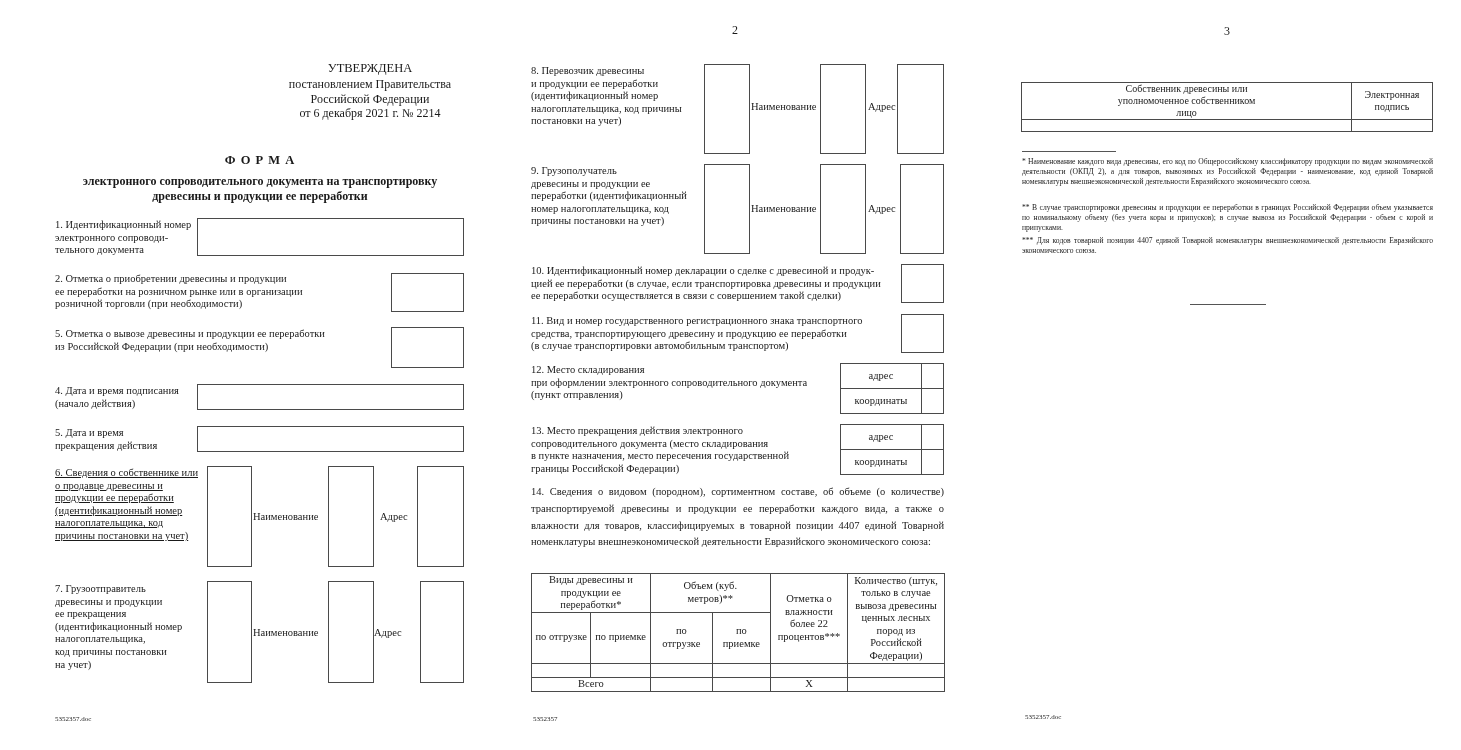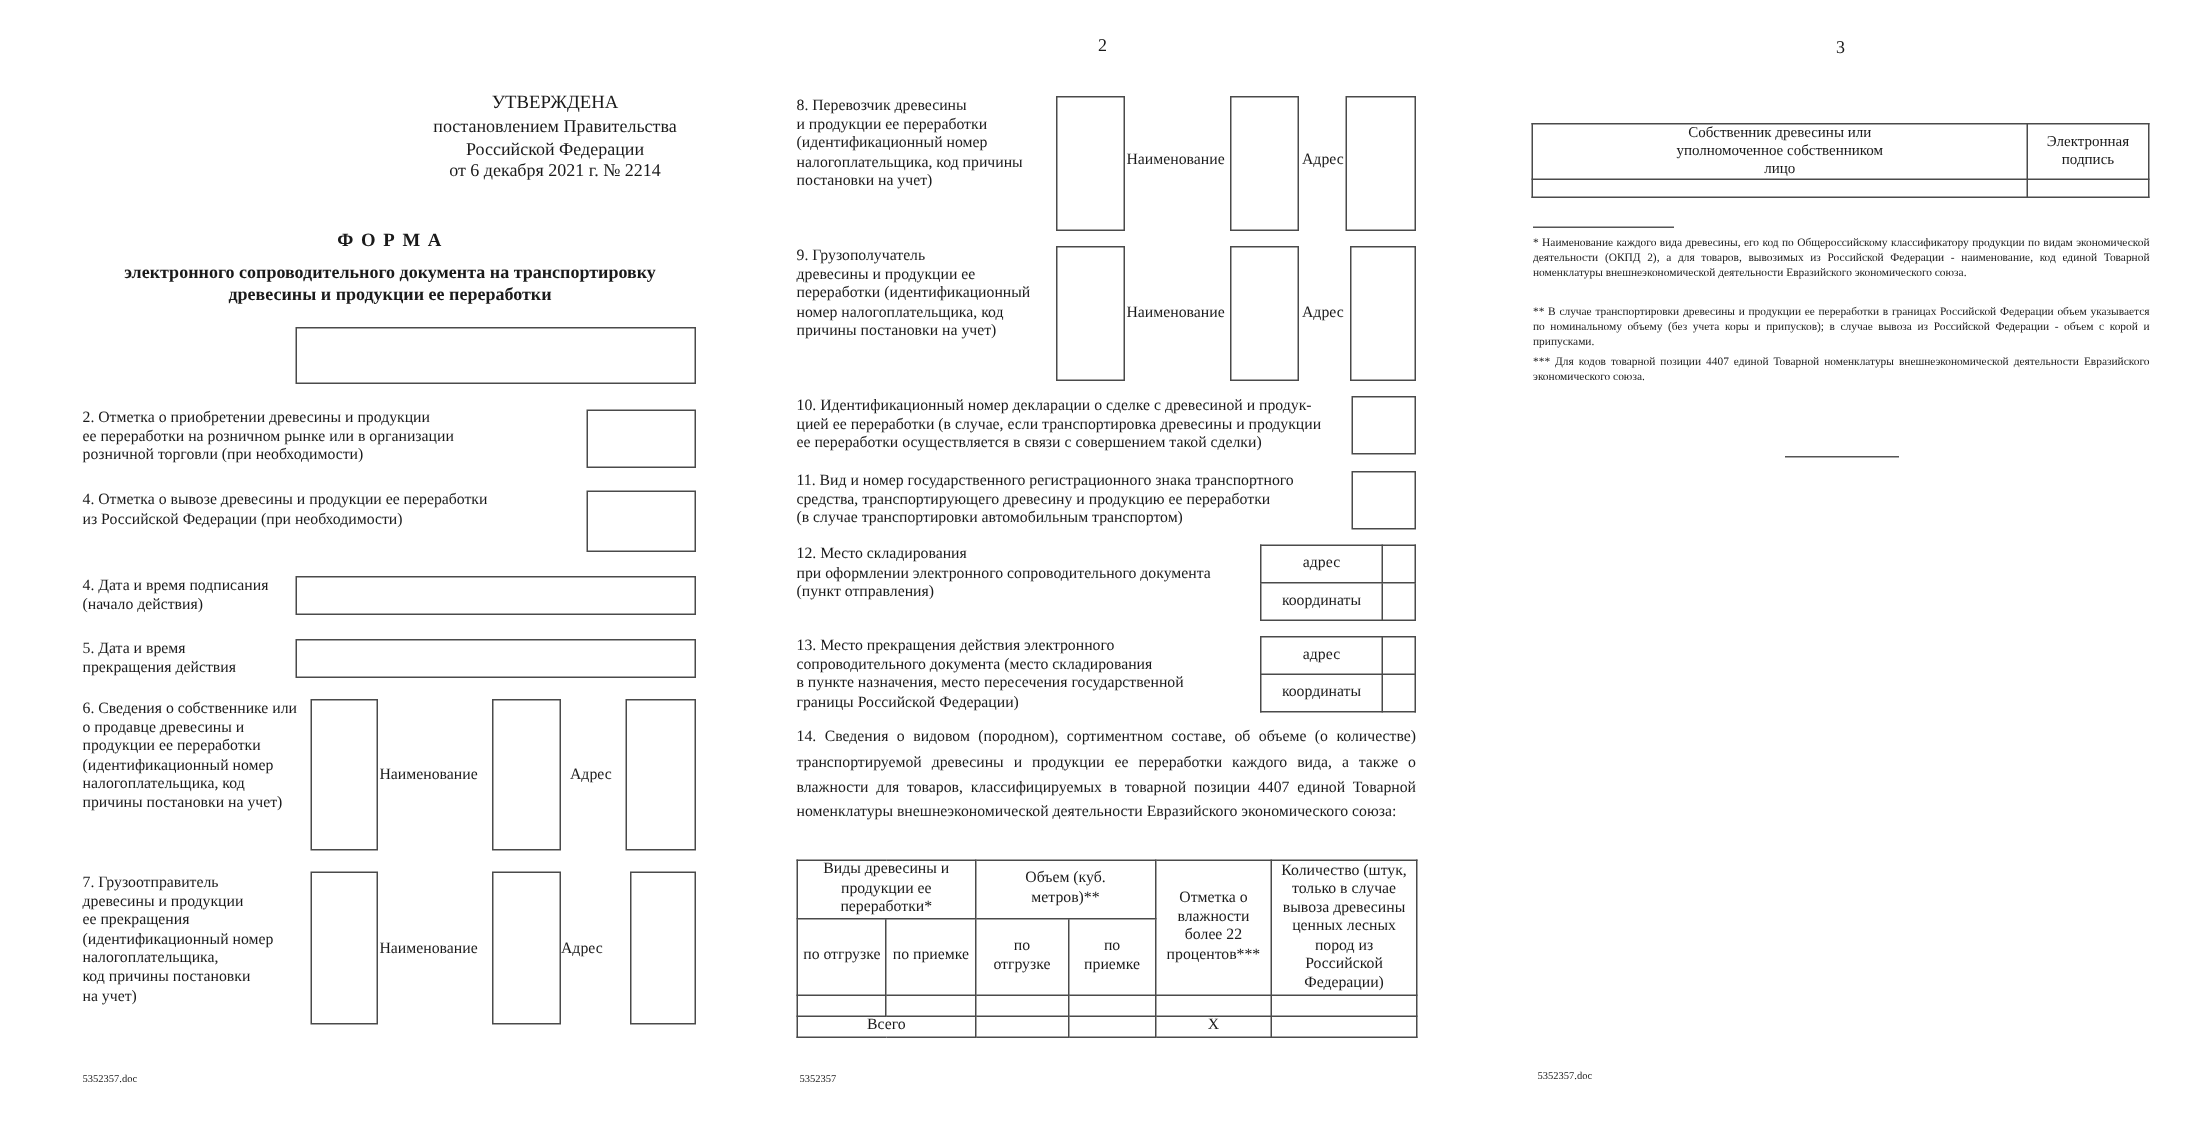--- a/index.html
+++ b/index.html
@@ -25,48 +25,53 @@
 <div class="page" style="left:0;width:487px;">
   <div class="abs hdr" style="left:300px;top:61px;width:140px;">УТВЕРЖДЕНА</div>
   <div class="abs hdr" style="left:270px;top:77px;width:200px;font-size:12px;">постановлением Правительства</div>
   <div class="abs hdr" style="left:270px;top:92px;width:200px;font-size:12px;">Российской Федерации</div>
   <div class="abs hdr" style="left:270px;top:106px;width:200px;font-size:12px;">от 6 декабря 2021 г.  №  2214</div>
 
   <div class="abs hdr bold" style="left:200px;top:153px;width:120px;letter-spacing:1px;">Ф О Р М А</div>
   <div class="abs hdr bold" style="left:60px;top:189px;width:400px;font-size:12px;">древесины и продукции ее переработки</div>
   <div class="abs hdr bold" style="left:60px;top:174px;width:400px;font-size:12px;">электронного сопроводительного документа на транспортировку</div>
 
+  <div class="abs t" style="left:55px;top:219px;">
+    <div>1. Идентификационный номер</div>
+    <div>электронного сопроводи-</div>
+    <div>тельного документа</div>
+  </div>
   <div class="box" style="left:197px;top:218px;width:267px;height:38px;"></div>
 
   <div class="abs t" style="left:55px;top:273px;">
     <div>2. Отметка о приобретении древесины и продукции</div>
     <div>ее переработки на розничном рынке или в организации</div>
     <div>розничной торговли (при необходимости)</div>
   </div>
   <div class="box" style="left:391px;top:273px;width:73px;height:39px;"></div>
 
   <div class="abs t" style="left:55px;top:328px;">
-    <div>4. Отметка о вывозе древесины и продукции ее переработки</div>
+    <div>5. Отметка о вывозе древесины и продукции ее переработки</div>
     <div>из Российской Федерации (при необходимости)</div>
   </div>
   <div class="box" style="left:391px;top:327px;width:73px;height:41px;"></div>
 
   <div class="abs t" style="left:55px;top:385px;">
     <div>4. Дата и время подписания</div>
     <div>(начало действия)</div>
   </div>
   <div class="box" style="left:197px;top:384px;width:267px;height:26px;"></div>
 
   <div class="abs t" style="left:55px;top:427px;">
     <div>5. Дата и время</div>
     <div>прекращения действия</div>
   </div>
   <div class="box" style="left:197px;top:426px;width:267px;height:26px;"></div>
 
-  <div class="abs t" style="left:55px;top:467px;">
+  <div class="abs t" style="left:55px;top:467px;text-decoration:underline;">
     <div>6. Сведения о собственнике или</div>
     <div>о продавце древесины и</div>
     <div>продукции ее переработки</div>
     <div>(идентификационный номер</div>
     <div>налогоплательщика, код</div>
     <div>причины постановки на учет)</div>
   </div>
   <div class="box" style="left:207px;top:466px;width:45px;height:101px;"></div>
   <div class="abs t" style="left:253px;top:511px;">Наименование</div>
   <div class="box" style="left:328px;top:466px;width:46px;height:101px;"></div>

